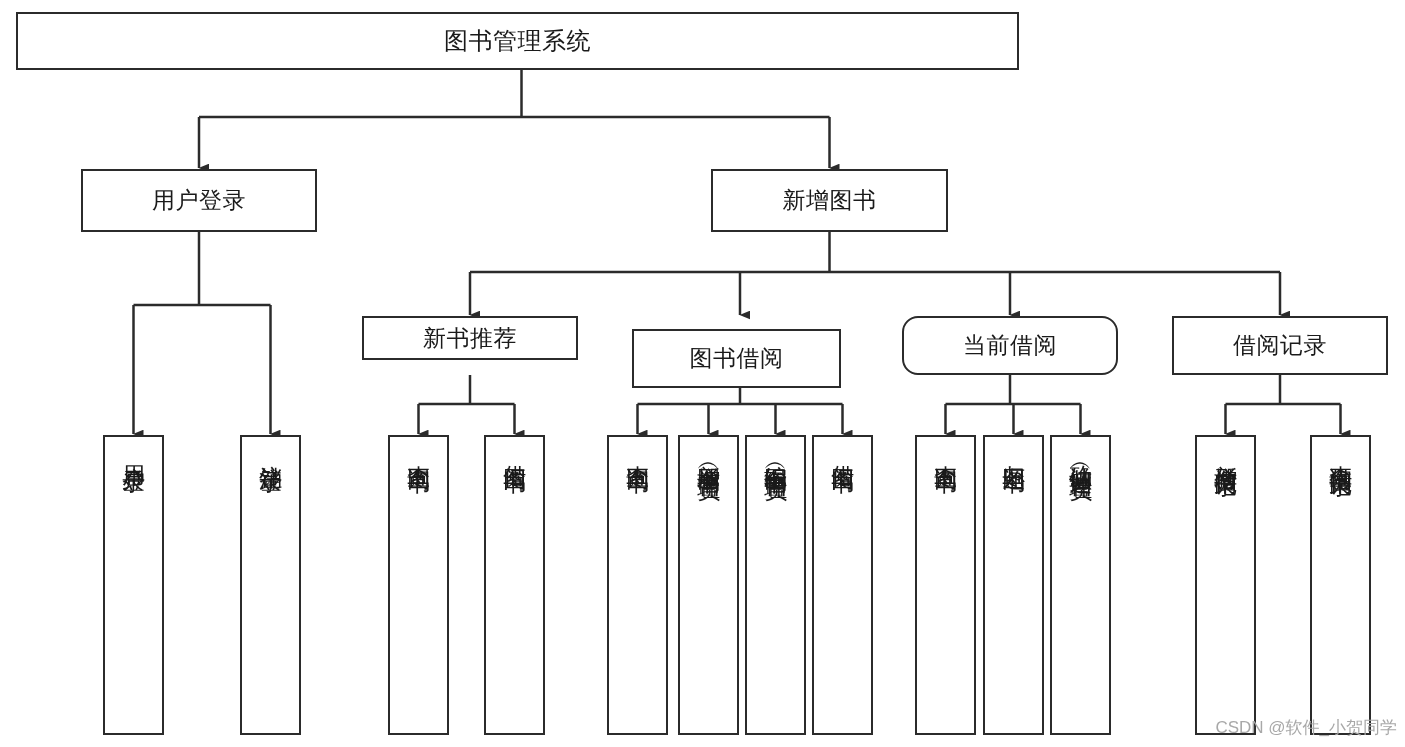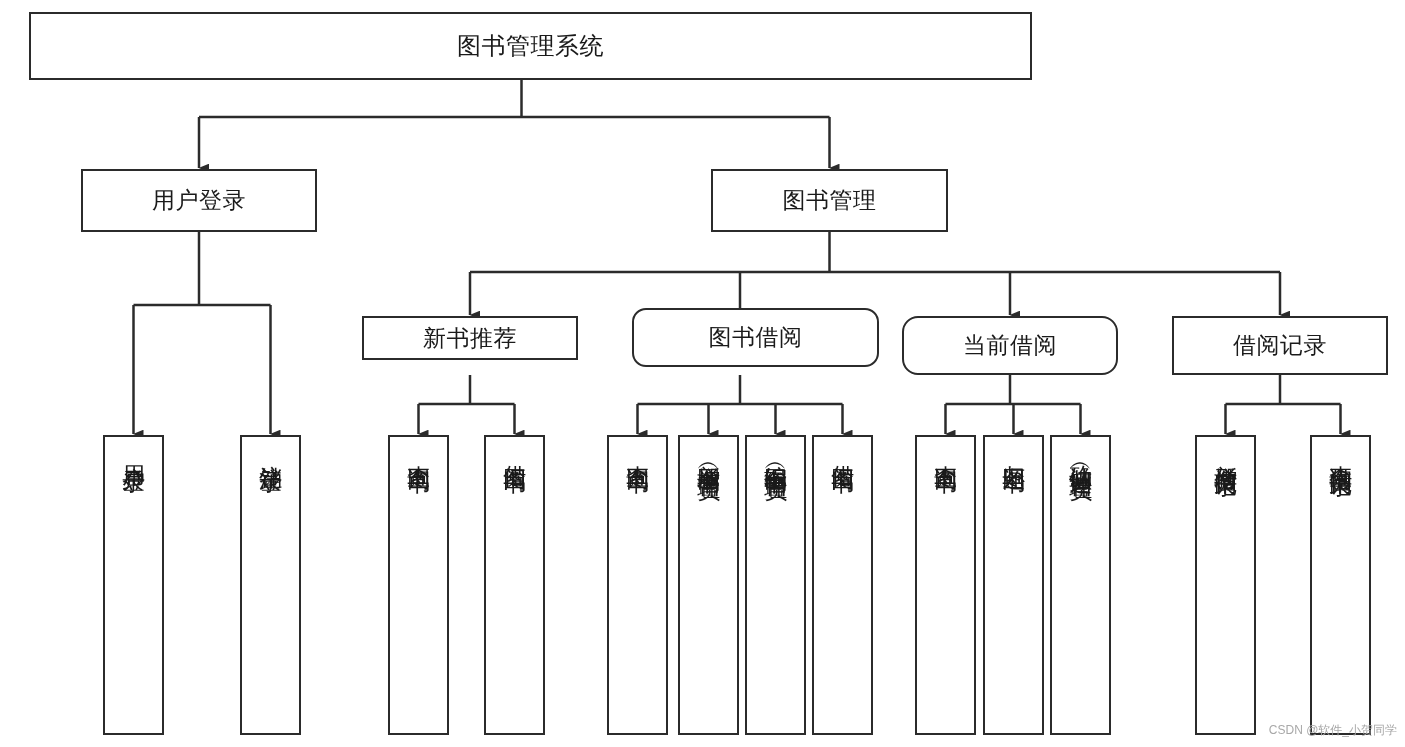--- a/index.html
+++ b/index.html
@@ -62,21 +62,21 @@
     text-orientation: upright;
     font-size: 23px;
     letter-spacing: 2px;
     line-height: 1.1;
     white-space: nowrap;
   }
   #watermark {
     position: absolute;
     right: 8px;
     bottom: 8px;
-    font-size: 12px;
+    font-size: 17px;
     color: #a8a8a8;
     z-index: 5;
     white-space: nowrap;
     font-family: "Liberation Sans", "DejaVu Sans", sans-serif;
   }
 </style>
 </head>
 <body>
 
 <div id="diagram-root">
@@ -118,33 +118,33 @@
         <path d="M1013.5,404 L1013.5,434" marker-end="url(#arrowhead)"></path>
         <path d="M1080.5,404 L1080.5,434" marker-end="url(#arrowhead)"></path>
         <path d="M1280,375 L1280,404"></path>
         <path d="M1225.5,404 L1340.5,404"></path>
         <path d="M1225.5,404 L1225.5,434" marker-end="url(#arrowhead)"></path>
         <path d="M1340.5,404 L1340.5,434" marker-end="url(#arrowhead)"></path>
       </g>
   </svg>
 
   <div id="nodes-layer">
-      <div class="node horiz root" style="left: 29px; top: 12px; width: 1003px; height: 68px;">
+      <div class="node horiz root" style="left: 16px; top: 12px; width: 1003px; height: 58px;">
         <span class="label">图书管理系统</span>
       </div>
       <div class="node horiz" style="left: 81px; top: 169px; width: 236px; height: 63px;">
         <span class="label">用户登录</span>
       </div>
       <div class="node horiz" style="left: 711px; top: 169px; width: 237px; height: 63px;">
-        <span class="label">图书管理</span>
+        <span class="label">新增图书</span>
       </div>
       <div class="node horiz" style="left: 362px; top: 316px; width: 216px; height: 44px;">
         <span class="label">新书推荐</span>
       </div>
-      <div class="node horiz" style="left: 632px; top: 308px; width: 247px; height: 59px; border-radius: 14px;">
+      <div class="node horiz" style="left: 632px; top: 329px; width: 209px; height: 59px;">
         <span class="label">图书借阅</span>
       </div>
       <div class="node horiz" style="left: 902px; top: 316px; width: 216px; height: 59px; border-radius: 16px;">
         <span class="label">当前借阅</span>
       </div>
       <div class="node horiz" style="left: 1172px; top: 316px; width: 216px; height: 59px;">
         <span class="label">借阅记录</span>
       </div>
       <div class="node vert" style="left: 103px; top: 435px; width: 61px; height: 300px;">
         <span class="label">用户登录</span>

